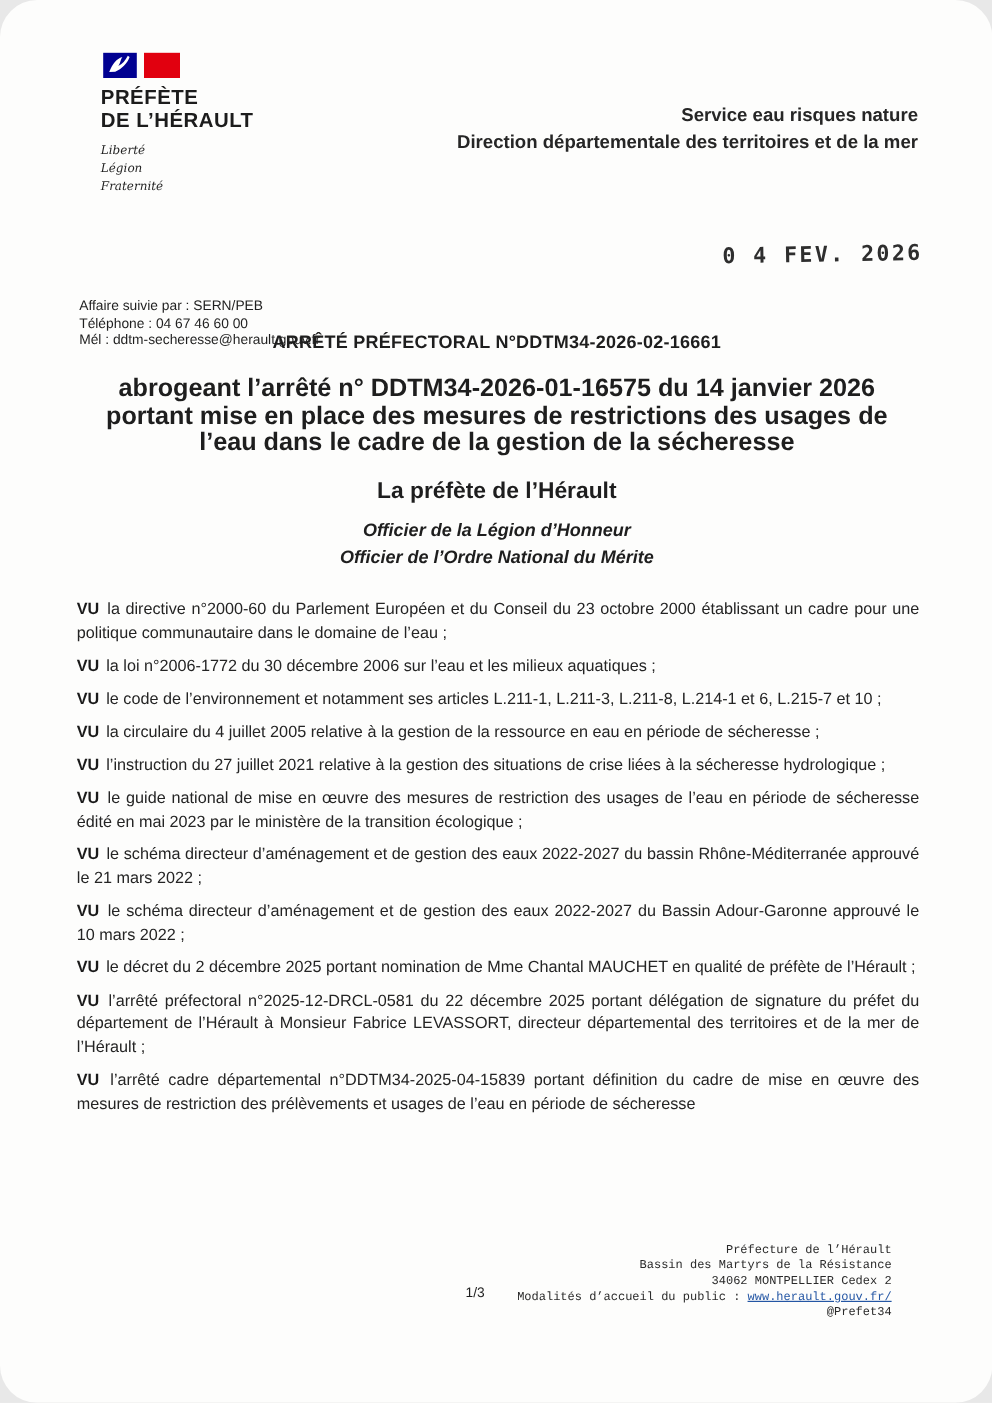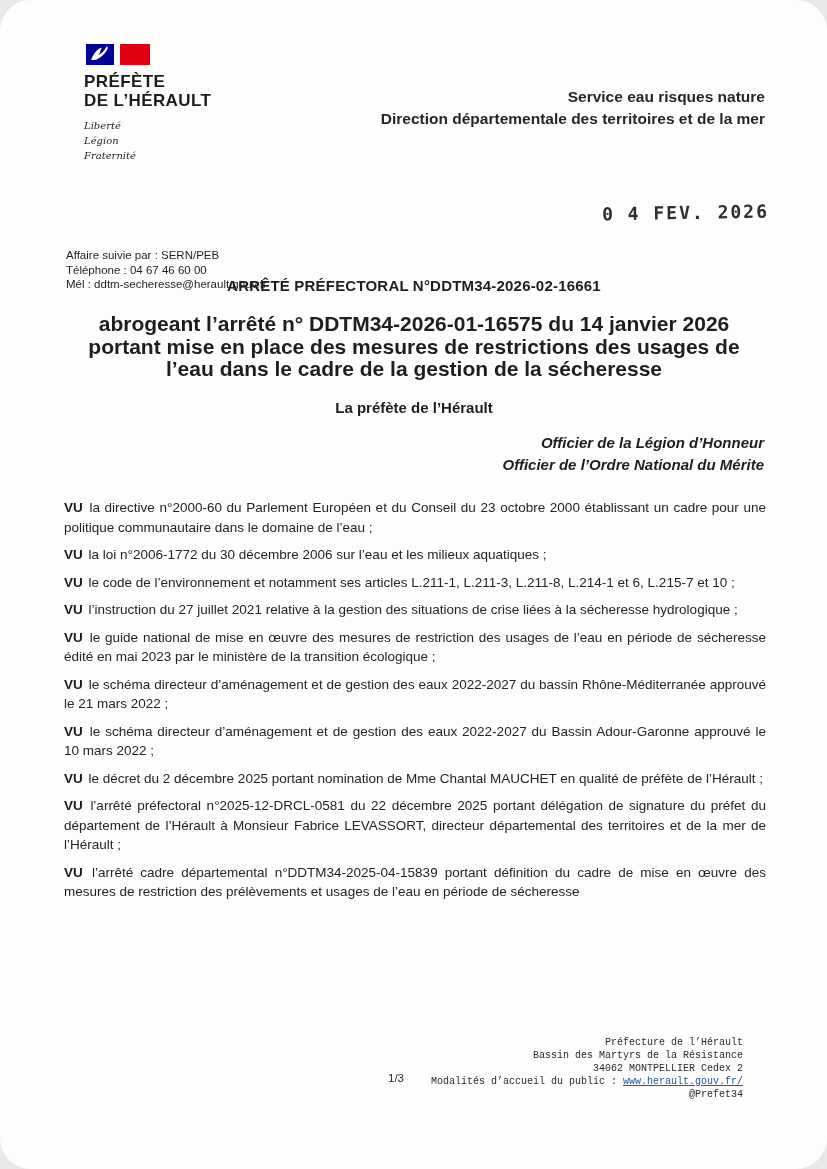--- a/index.html
+++ b/index.html
@@ -70,25 +70,25 @@
     text-align: center; font-weight: 700; font-size: 15px;
     letter-spacing: 0.2px; color: #1e1e1e;
   }
   .subtitle {
     position: absolute; left: 64px; top: 313px; width: 700px;
     text-align: center; font-weight: 700; font-size: 21px; line-height: 22.5px;
     color: #1e1e1e;
   }
   .authority {
     position: absolute; left: 64px; top: 399px; width: 700px;
-    text-align: center; font-size: 15px; font-weight: 600; color: #1e1e1e;
+    text-align: center; font-size: 19px; font-weight: 600; color: #1e1e1e;
   }
   .honors {
     position: absolute; left: 64px; top: 432px; width: 700px;
-    text-align: right; font-style: italic; font-weight: 600;
+    text-align: center; font-style: italic; font-weight: 600;
     font-size: 15px; line-height: 22px; color: #1e1e1e;
   }
 
   
   .recitals { position: absolute; left: 64px; top: 498px; width: 702px; }
   .recital {
     margin: 0 0 8px 0;
     font-size: 13.5px; line-height: 19.5px;
     text-align: justify;
     color: #242424;
@@ -150,20 +150,21 @@
   <div class="authority">La préfète de l’Hérault</div>
   <div class="honors">
     <div>Officier de la Légion d’Honneur</div>
     <div>Officier de l’Ordre National du Mérite</div>
   </div>
 
   <div class="recitals">
     <p class="recital"><b class="vu">VU</b> <span>la directive n°2000-60 du Parlement Européen et du Conseil du 23 octobre 2000 établissant un cadre pour une politique communautaire dans le domaine de l’eau ;</span></p>
     <p class="recital"><b class="vu">VU</b> <span>la loi n°2006-1772 du 30 décembre 2006 sur l’eau et les milieux aquatiques ;</span></p>
     <p class="recital"><b class="vu">VU</b> <span>le code de l’environnement et notamment ses articles L.211-1, L.211-3, L.211-8, L.214-1 et 6, L.215-7 et 10 ;</span></p>
+    <p class="recital"><b class="vu">VU</b> <span>la circulaire du 4 juillet 2005 relative à la gestion de la ressource en eau en période de sécheresse ;</span></p>
     <p class="recital"><b class="vu">VU</b> <span>l’instruction du 27 juillet 2021 relative à la gestion des situations de crise liées à la sécheresse hydrologique ;</span></p>
     <p class="recital"><b class="vu">VU</b> <span>le guide national de mise en œuvre des mesures de restriction des usages de l’eau en période de sécheresse édité en mai 2023 par le ministère de la transition écologique ;</span></p>
     <p class="recital"><b class="vu">VU</b> <span>le schéma directeur d’aménagement et de gestion des eaux 2022-2027 du bassin Rhône-Méditerranée approuvé le 21 mars 2022 ;</span></p>
     <p class="recital"><b class="vu">VU</b> <span>le schéma directeur d’aménagement et de gestion des eaux 2022-2027 du Bassin Adour-Garonne approuvé le 10 mars 2022 ;</span></p>
     <p class="recital"><b class="vu">VU</b> <span>le décret du 2 décembre 2025 portant nomination de Mme Chantal MAUCHET en qualité de préfète de l’Hérault ;</span></p>
     <p class="recital"><b class="vu">VU</b> <span>l’arrêté préfectoral n°2025-12-DRCL-0581 du 22 décembre 2025 portant délégation de signature du préfet du département de l’Hérault à Monsieur Fabrice LEVASSORT, directeur départemental des territoires et de la mer de l’Hérault ;</span></p>
     <p class="recital"><b class="vu">VU</b> <span>l’arrêté cadre départemental n°DDTM34-2025-04-15839 portant définition du cadre de mise en œuvre des mesures de restriction des prélèvements et usages de l’eau en période de sécheresse</span></p>
   </div>
 
   <div class="footer-block">

